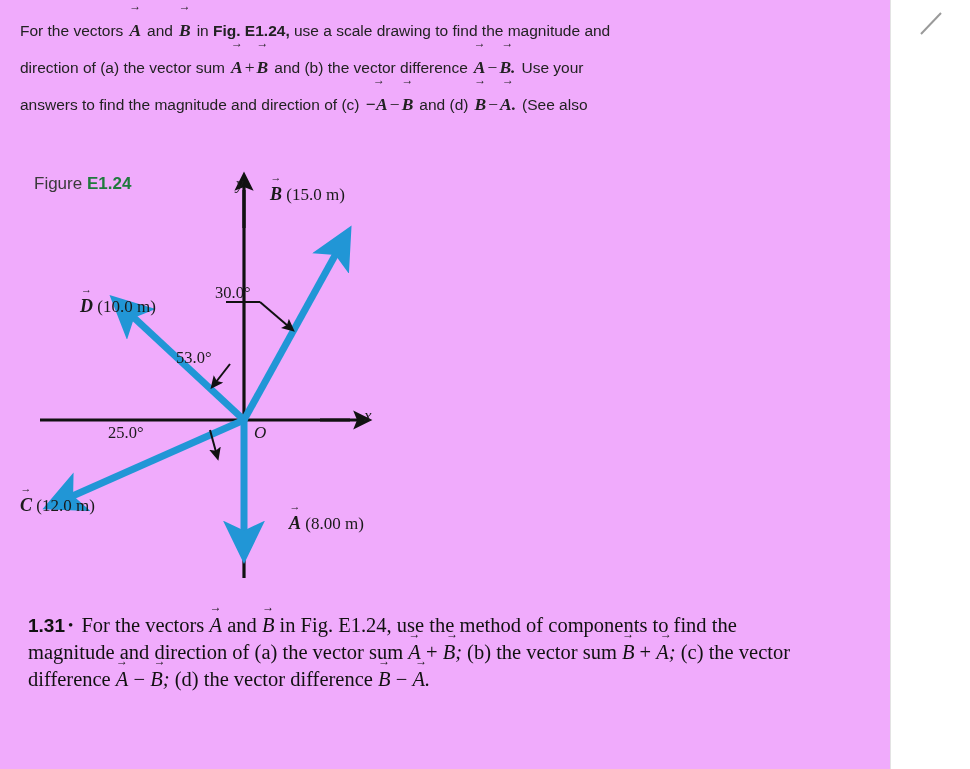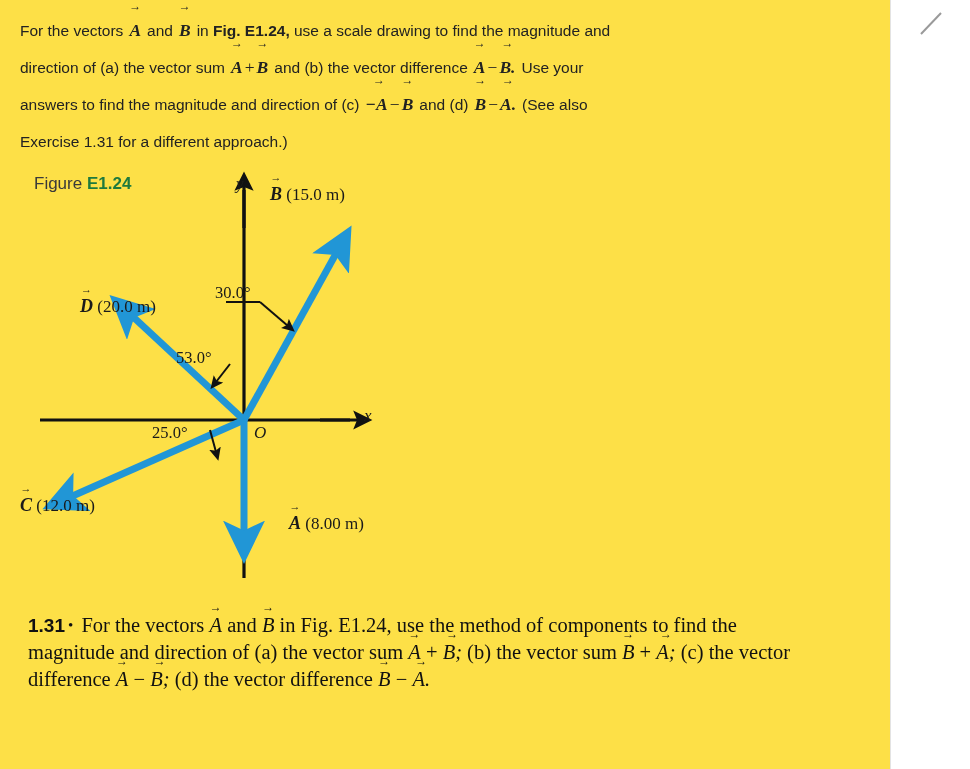--- a/index.html
+++ b/index.html
@@ -13,21 +13,21 @@
     font-family: "Liberation Sans", sans-serif;
     color: #1a1a1a;
     overflow: hidden;
     position: relative;
   }
   .page {
     position: absolute;
     left: 0; top: 0;
     width: 890px;
     height: 769px;
-    background: #fde047;
+    background: #f0abfc;
   }
   .right-rail {
     position: absolute;
     left: 890px;
     top: 0;
     width: 80px;
     height: 769px;
     background: #ffffff;
     border-left: 1px solid #e3e3e3;
   }
@@ -189,21 +189,20 @@
 
 <div class="page">
 
   <div class="statement">
     <span>For the vectors</span><span class="sp"></span><span class="vec">A</span><span class="sp"></span><span>and</span><span class="sp"></span><span class="vec">B</span><span class="sp"></span><span>in</span> <span class="b">Fig. E1.24,</span> <span>use a scale drawing to find the magnitude and</span><br>
 
     <span>direction of (a) the vector sum</span><span class="sp"></span><span class="vec">A</span><span class="op">+</span><span class="vec">B</span><span class="sp"></span><span>and (b) the vector difference</span><span class="sp"></span><span class="vec">A</span><span class="op">−</span><span class="vec">B.</span><span class="sp"></span><span>Use your</span><br>
 
     <span>answers to find the magnitude and direction of (c)</span><span class="sp"></span><span class="vec neg">−A</span><span class="op">−</span><span class="vec">B</span><span class="sp"></span><span>and (d)</span><span class="sp"></span><span class="vec">B</span><span class="op">−</span><span class="vec">A.</span><span class="sp"></span><span>(See also</span><br>
 
-    <span>Exercise 1.31 for a different approach.)</span>
   </div>
 
   <div class="figure-wrap">
 
     <div class="fig-caption">
       <span>Figure</span>
       <span class="figno">E1.24</span>
     </div>
 
     <svg class="fig-svg" width="560" height="430" viewBox="0 0 560 430">
@@ -245,36 +244,36 @@
     <div class="axis-label" style="left:216px; top:6px;">y</div>
     <div class="origin-label" style="left:234px; top:255px;">O</div>
 
     <div class="fig-label" style="left:250px; top:16px;font-family:Liberation Serif, serif;">
       <span class="vecit">B</span>
       <span>(15.0 m)</span>
     </div>
 
     <div class="fig-label" style="left:60px; top:128px;">
       <span class="vecit">D</span>
-      <span>(20.0 m)</span>
+      <span>(10.0 m)</span>
     </div>
 
     <div class="fig-label" style="left:0px; top:327px;">
       <span class="vecit">C</span>
       <span>(12.0 m)</span>
     </div>
 
     <div class="fig-label" style="left:241px; top:345px;margin-left:28px;">
       <span class="vecit">A</span>
       <span>(8.00 m)</span>
     </div>
 
     <div class="angle-label" style="left:195px; top:115px;">30.0°</div>
     <div class="angle-label" style="left:156px; top:180px;text-align:right;">53.0°</div>
-    <div class="angle-label" style="left:88px; top:255px;margin-left:44px;">25.0°</div>
+    <div class="angle-label" style="left:88px; top:255px;">25.0°</div>
   </div>
 
   <div class="exercise">
     <span class="num">1.31</span><span class="bullet">•</span>
     <span>For the vectors</span>
     <span class="vs">A</span>
     <span>and</span>
     <span class="vs">B</span>
     <span>in Fig. E1.24, use the method of</span>
     <span>components to find the magnitude and direction of (a) the vector</span>

